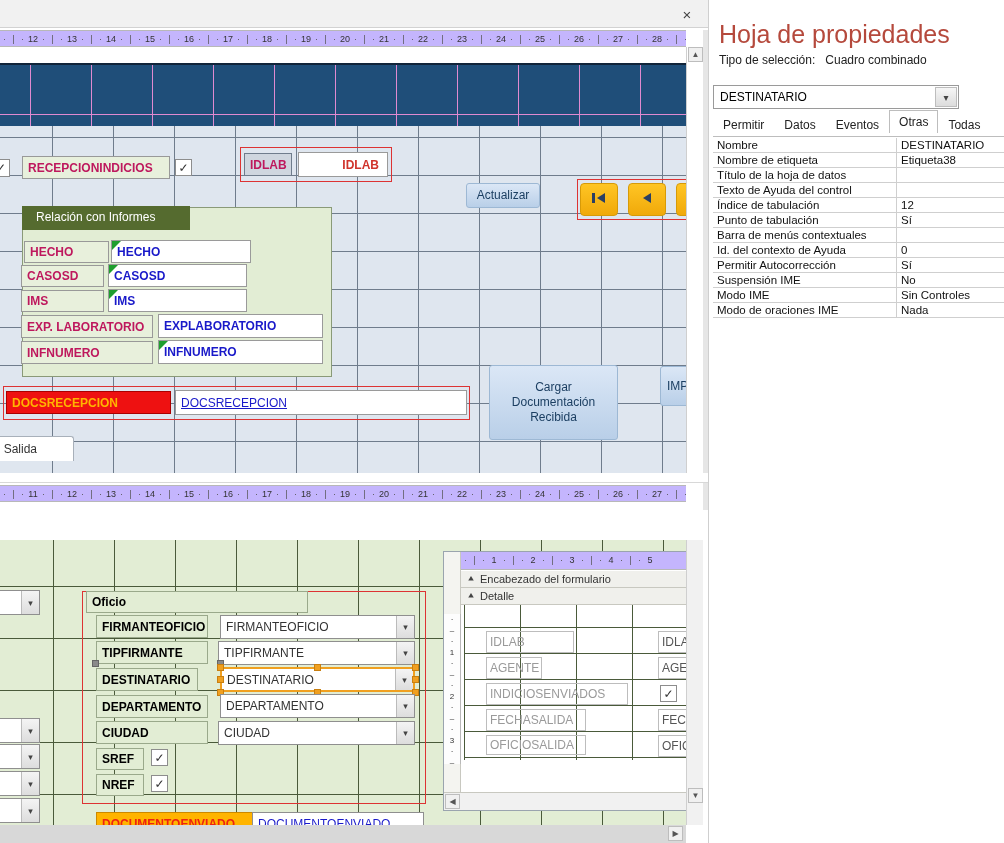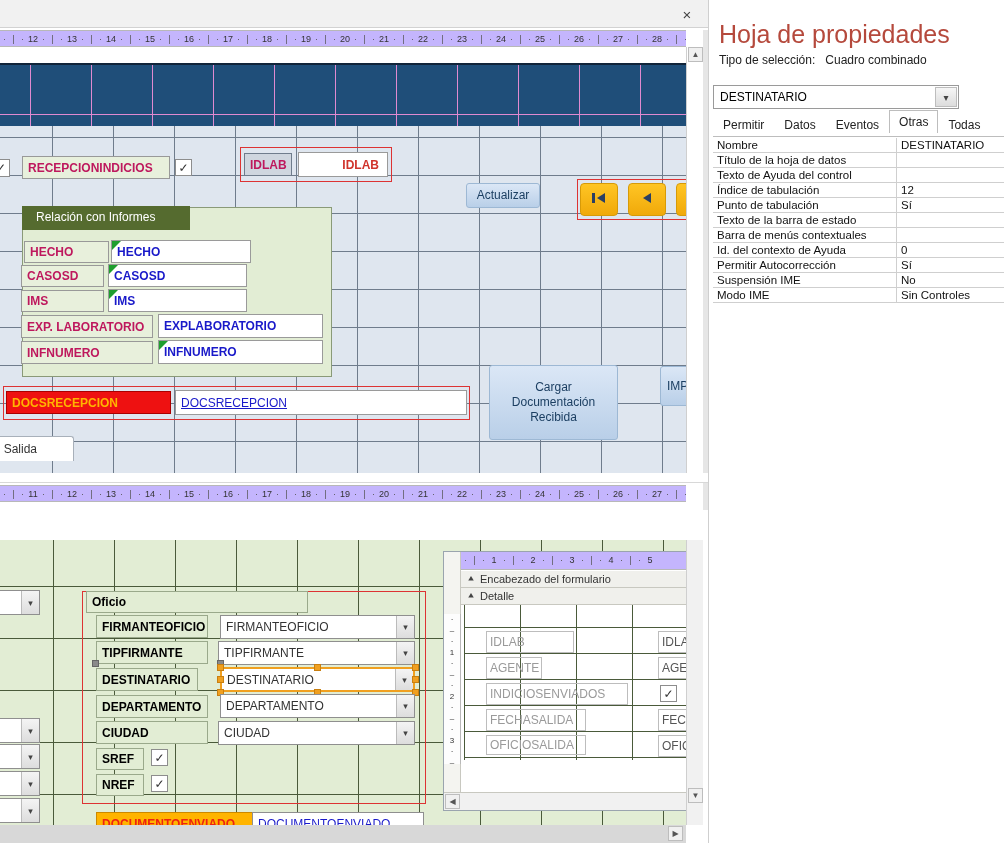--- a/index.html
+++ b/index.html
@@ -603,55 +603,59 @@
         <div class="ps-tab active">Otras</div>
         <div class="ps-tab">Todas</div>
       </div>
   <div class="ps-tabline" style="left:4px; width:292px;"></div>
   <div class="ps-rows" id="ps-rows" style="left:4px; width:292px;">
         <div class="ps-row">
           <div class="k">Nombre</div>
           <div class="v">DESTINATARIO</div>
         </div>
         <div class="ps-row">
+          <div class="k">Nombre de etiqueta</div>
+          <div class="v">Etiqueta38</div>
+        </div>
+        <div class="ps-row">
           <div class="k">Título de la hoja de datos</div>
           <div class="v"></div>
         </div>
         <div class="ps-row">
           <div class="k">Texto de Ayuda del control</div>
           <div class="v"></div>
         </div>
         <div class="ps-row">
           <div class="k">Índice de tabulación</div>
           <div class="v">12</div>
         </div>
         <div class="ps-row">
           <div class="k">Punto de tabulación</div>
           <div class="v">Sí</div>
         </div>
         <div class="ps-row">
-          <div class="k">Texto de la barra de estado</div>
-          <div class="v"></div>
-        </div>
-        <div class="ps-row">
           <div class="k">Barra de menús contextuales</div>
           <div class="v"></div>
         </div>
         <div class="ps-row">
           <div class="k">Id. del contexto de Ayuda</div>
           <div class="v">0</div>
         </div>
         <div class="ps-row">
           <div class="k">Permitir Autocorrección</div>
           <div class="v">Sí</div>
         </div>
         <div class="ps-row">
           <div class="k">Suspensión IME</div>
           <div class="v">No</div>
         </div>
         <div class="ps-row">
           <div class="k">Modo IME</div>
           <div class="v">Sin Controles</div>
         </div>
+        <div class="ps-row">
+          <div class="k">Modo de oraciones IME</div>
+          <div class="v">Nada</div>
+        </div>
       </div>
 </div>
 
 </div>
 
 </body></html>

